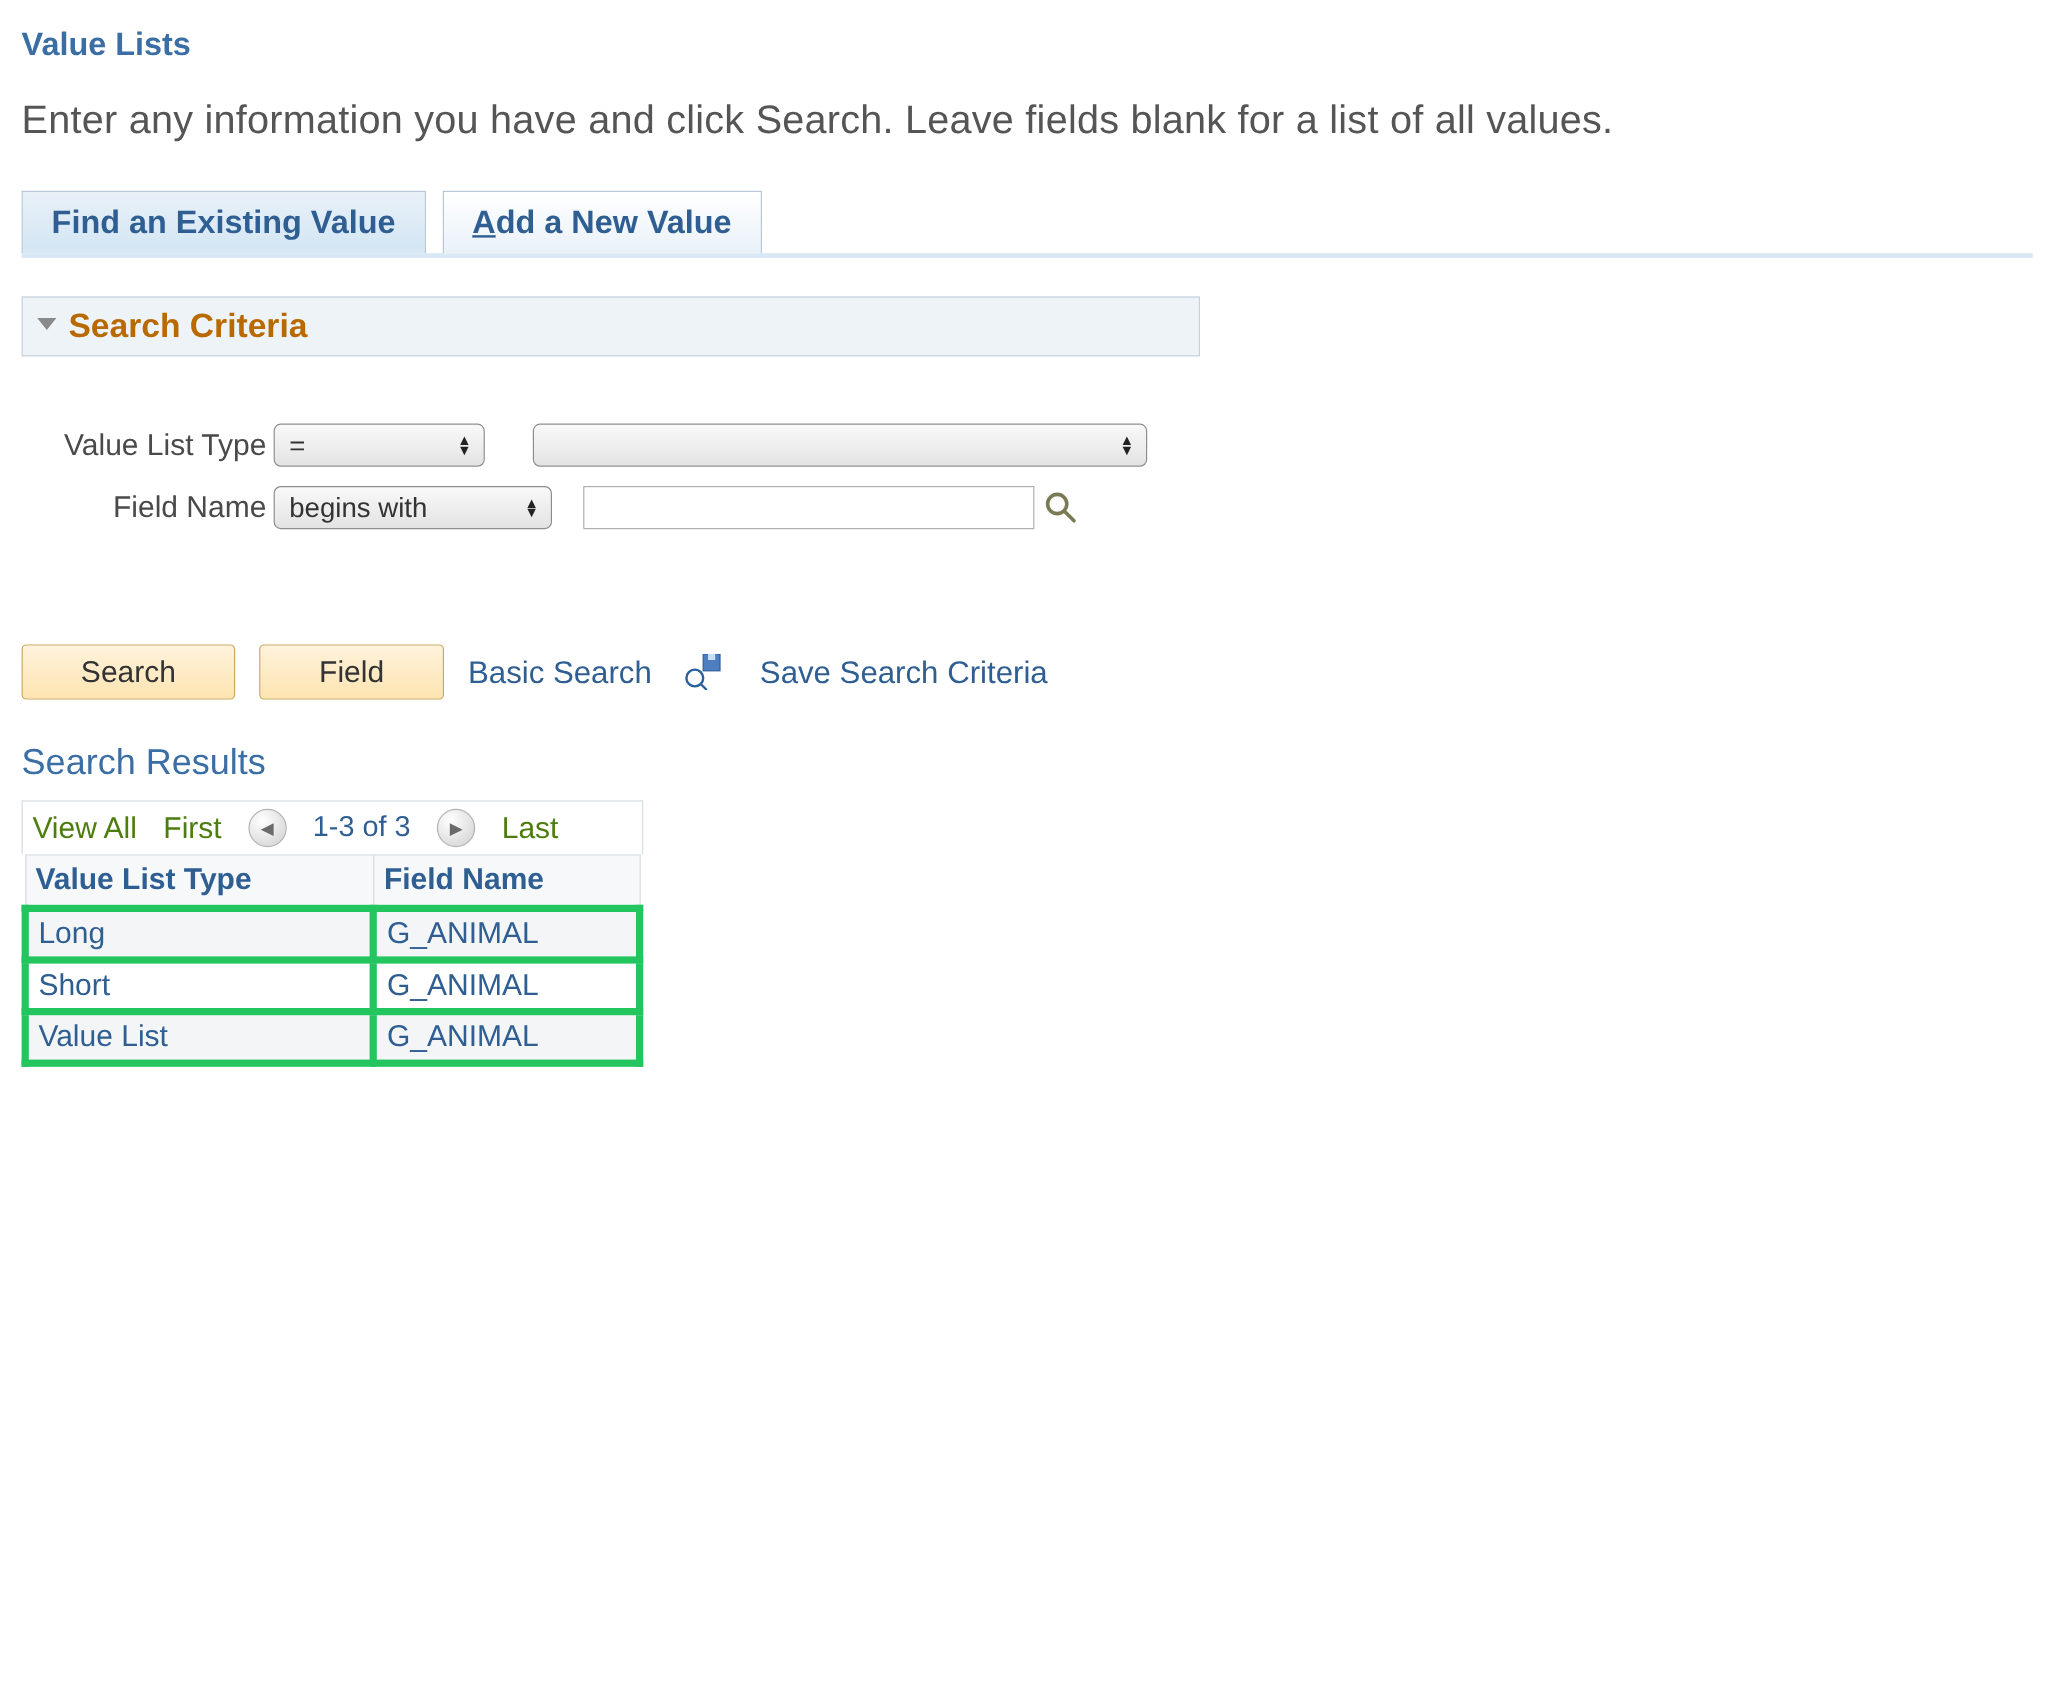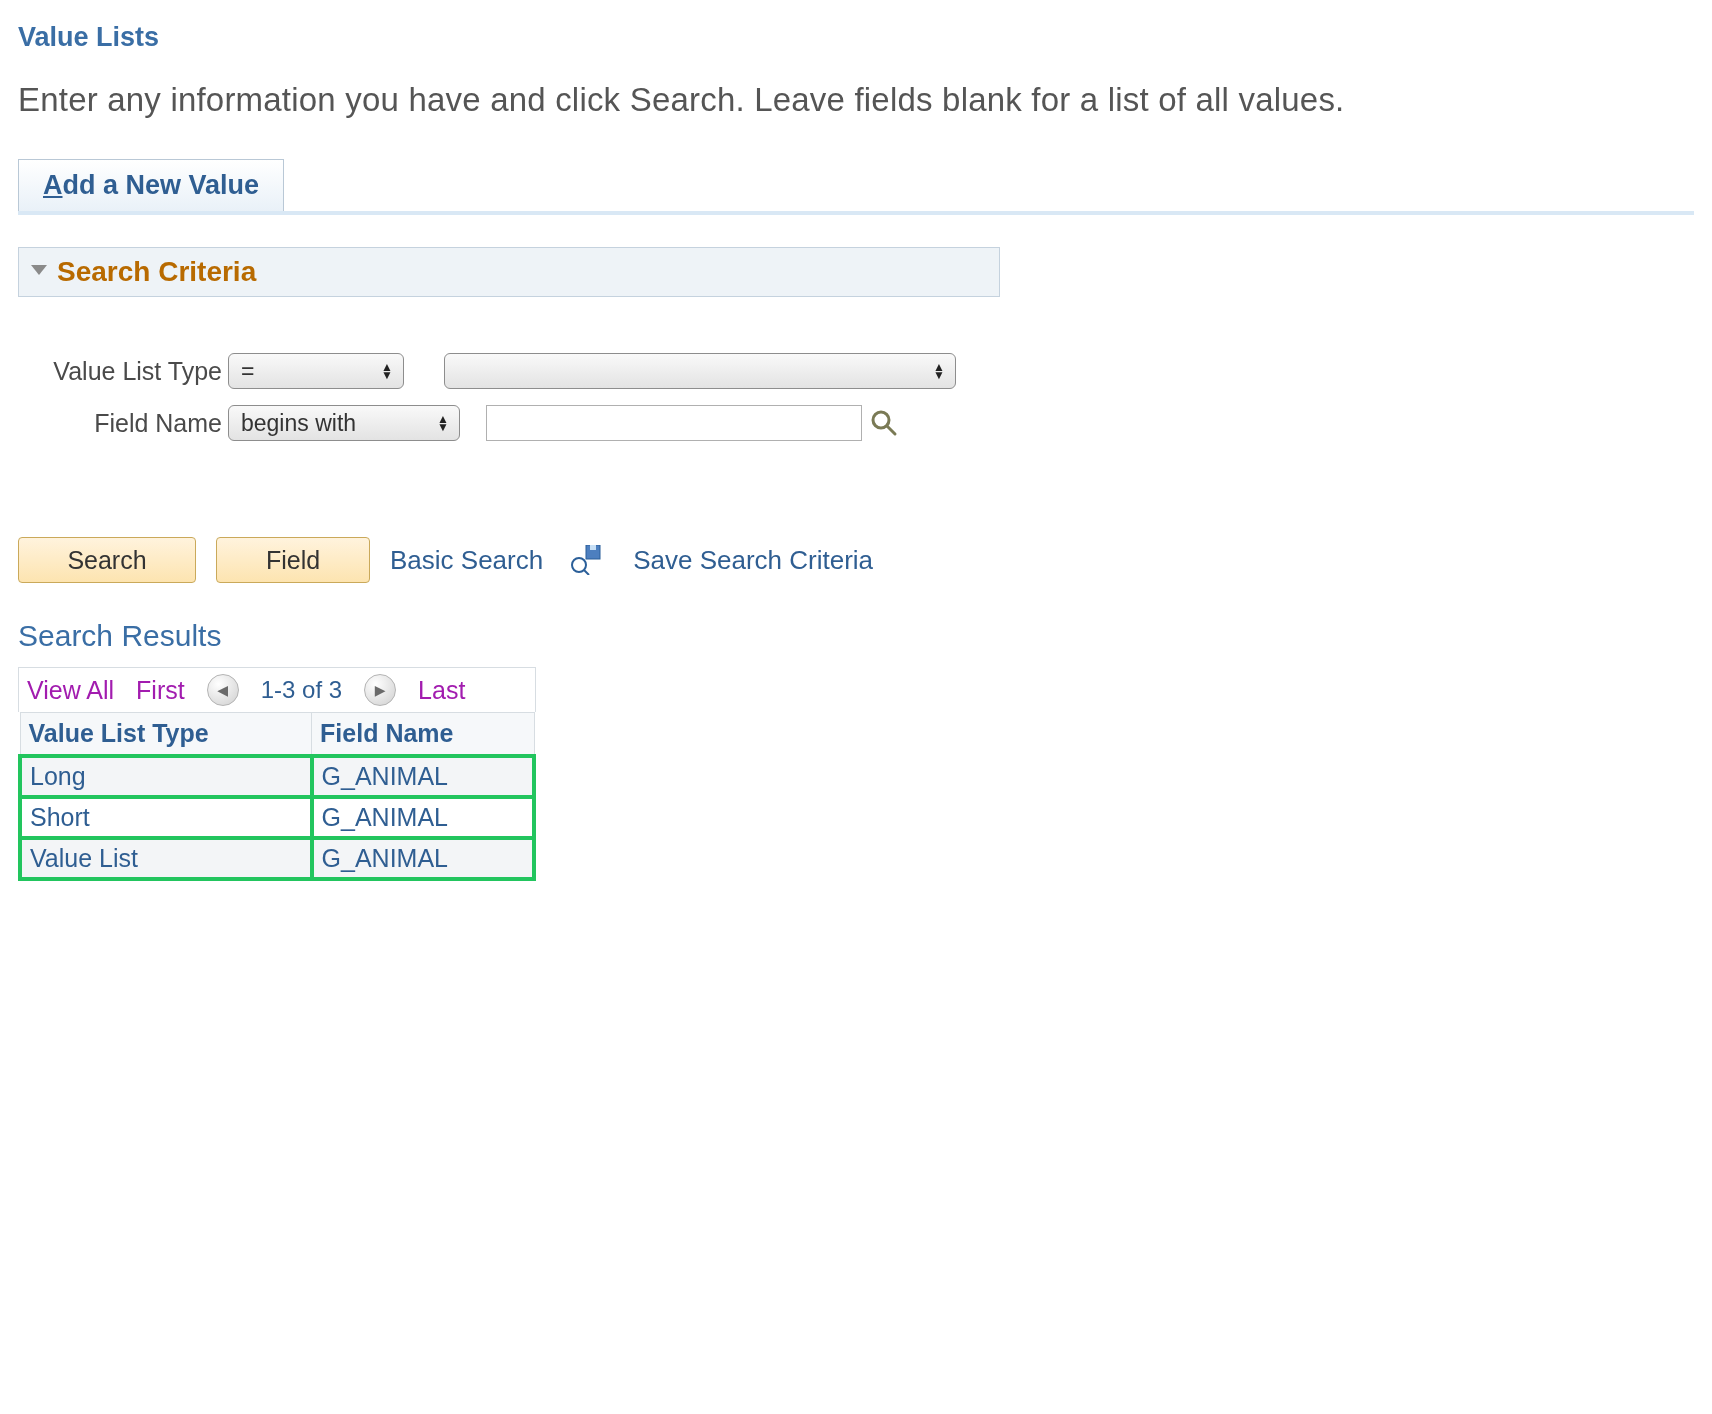--- a/index.html
+++ b/index.html
@@ -165,21 +165,21 @@
   border: 1px solid #d7dde2;
   border-bottom: none;
   display: flex;
   align-items: center;
   gap: 22px;
   font-size: 25px;
   color: #4a4a4a;
   padding: 6px 8px;
   box-sizing: border-box;
 }
-.pager-disabled { color: #a21caf; }
+.pager-disabled { color: #4d7c0f; }
 .pager-btn {
   width: 30px;
   height: 30px;
   border-radius: 50%;
   background: radial-gradient(circle at 35% 30%, #ffffff, #cfcfcf);
   border: 1px solid #b4b4b4;
   display: inline-flex;
   align-items: center;
   justify-content: center;
   font-size: 14px;
@@ -195,40 +195,43 @@
 }
 .results-table th {
   text-align: left;
   color: #2f5e92;
   font-weight: bold;
   border: 1px solid #d7dde2;
   padding: 6px 8px;
   background: #f6f8fa;
 }
 .results-table td {
-  border: 4px solid #22c55e;
+  border: 6px solid #22c55e;
   padding: 4px 8px;
 }
 .results-table td a {
   color: #2f5e92;
   text-decoration: none;
   cursor: pointer;
 }
 .results-table tr:nth-child(odd) td { background: #f3f5f7; }
 .results-table tr:nth-child(even) td { background: #ffffff; }
 </style>
 </head>
 <body>
 
 <div class="page">
 
   <div class="page-title">Value Lists</div>
   <div class="page-help">Enter any information you have and click Search. Leave fields blank for a list of all values.</div>
 
   <div class="tabs-row">
+    <div class="tab active">
+      <span>Find an Existing Value</span>
+    </div>
     <div class="tab">
       <span class="uline">A</span><span>dd a New Value</span>
     </div>
   </div>
 
   <div class="section-header">
     <span class="tri">
       <svg width="20" height="14" viewBox="0 0 20 14">
           <polygon points="2,2 18,2 10,12" fill="#8a8a8a"></polygon>
         </svg>

